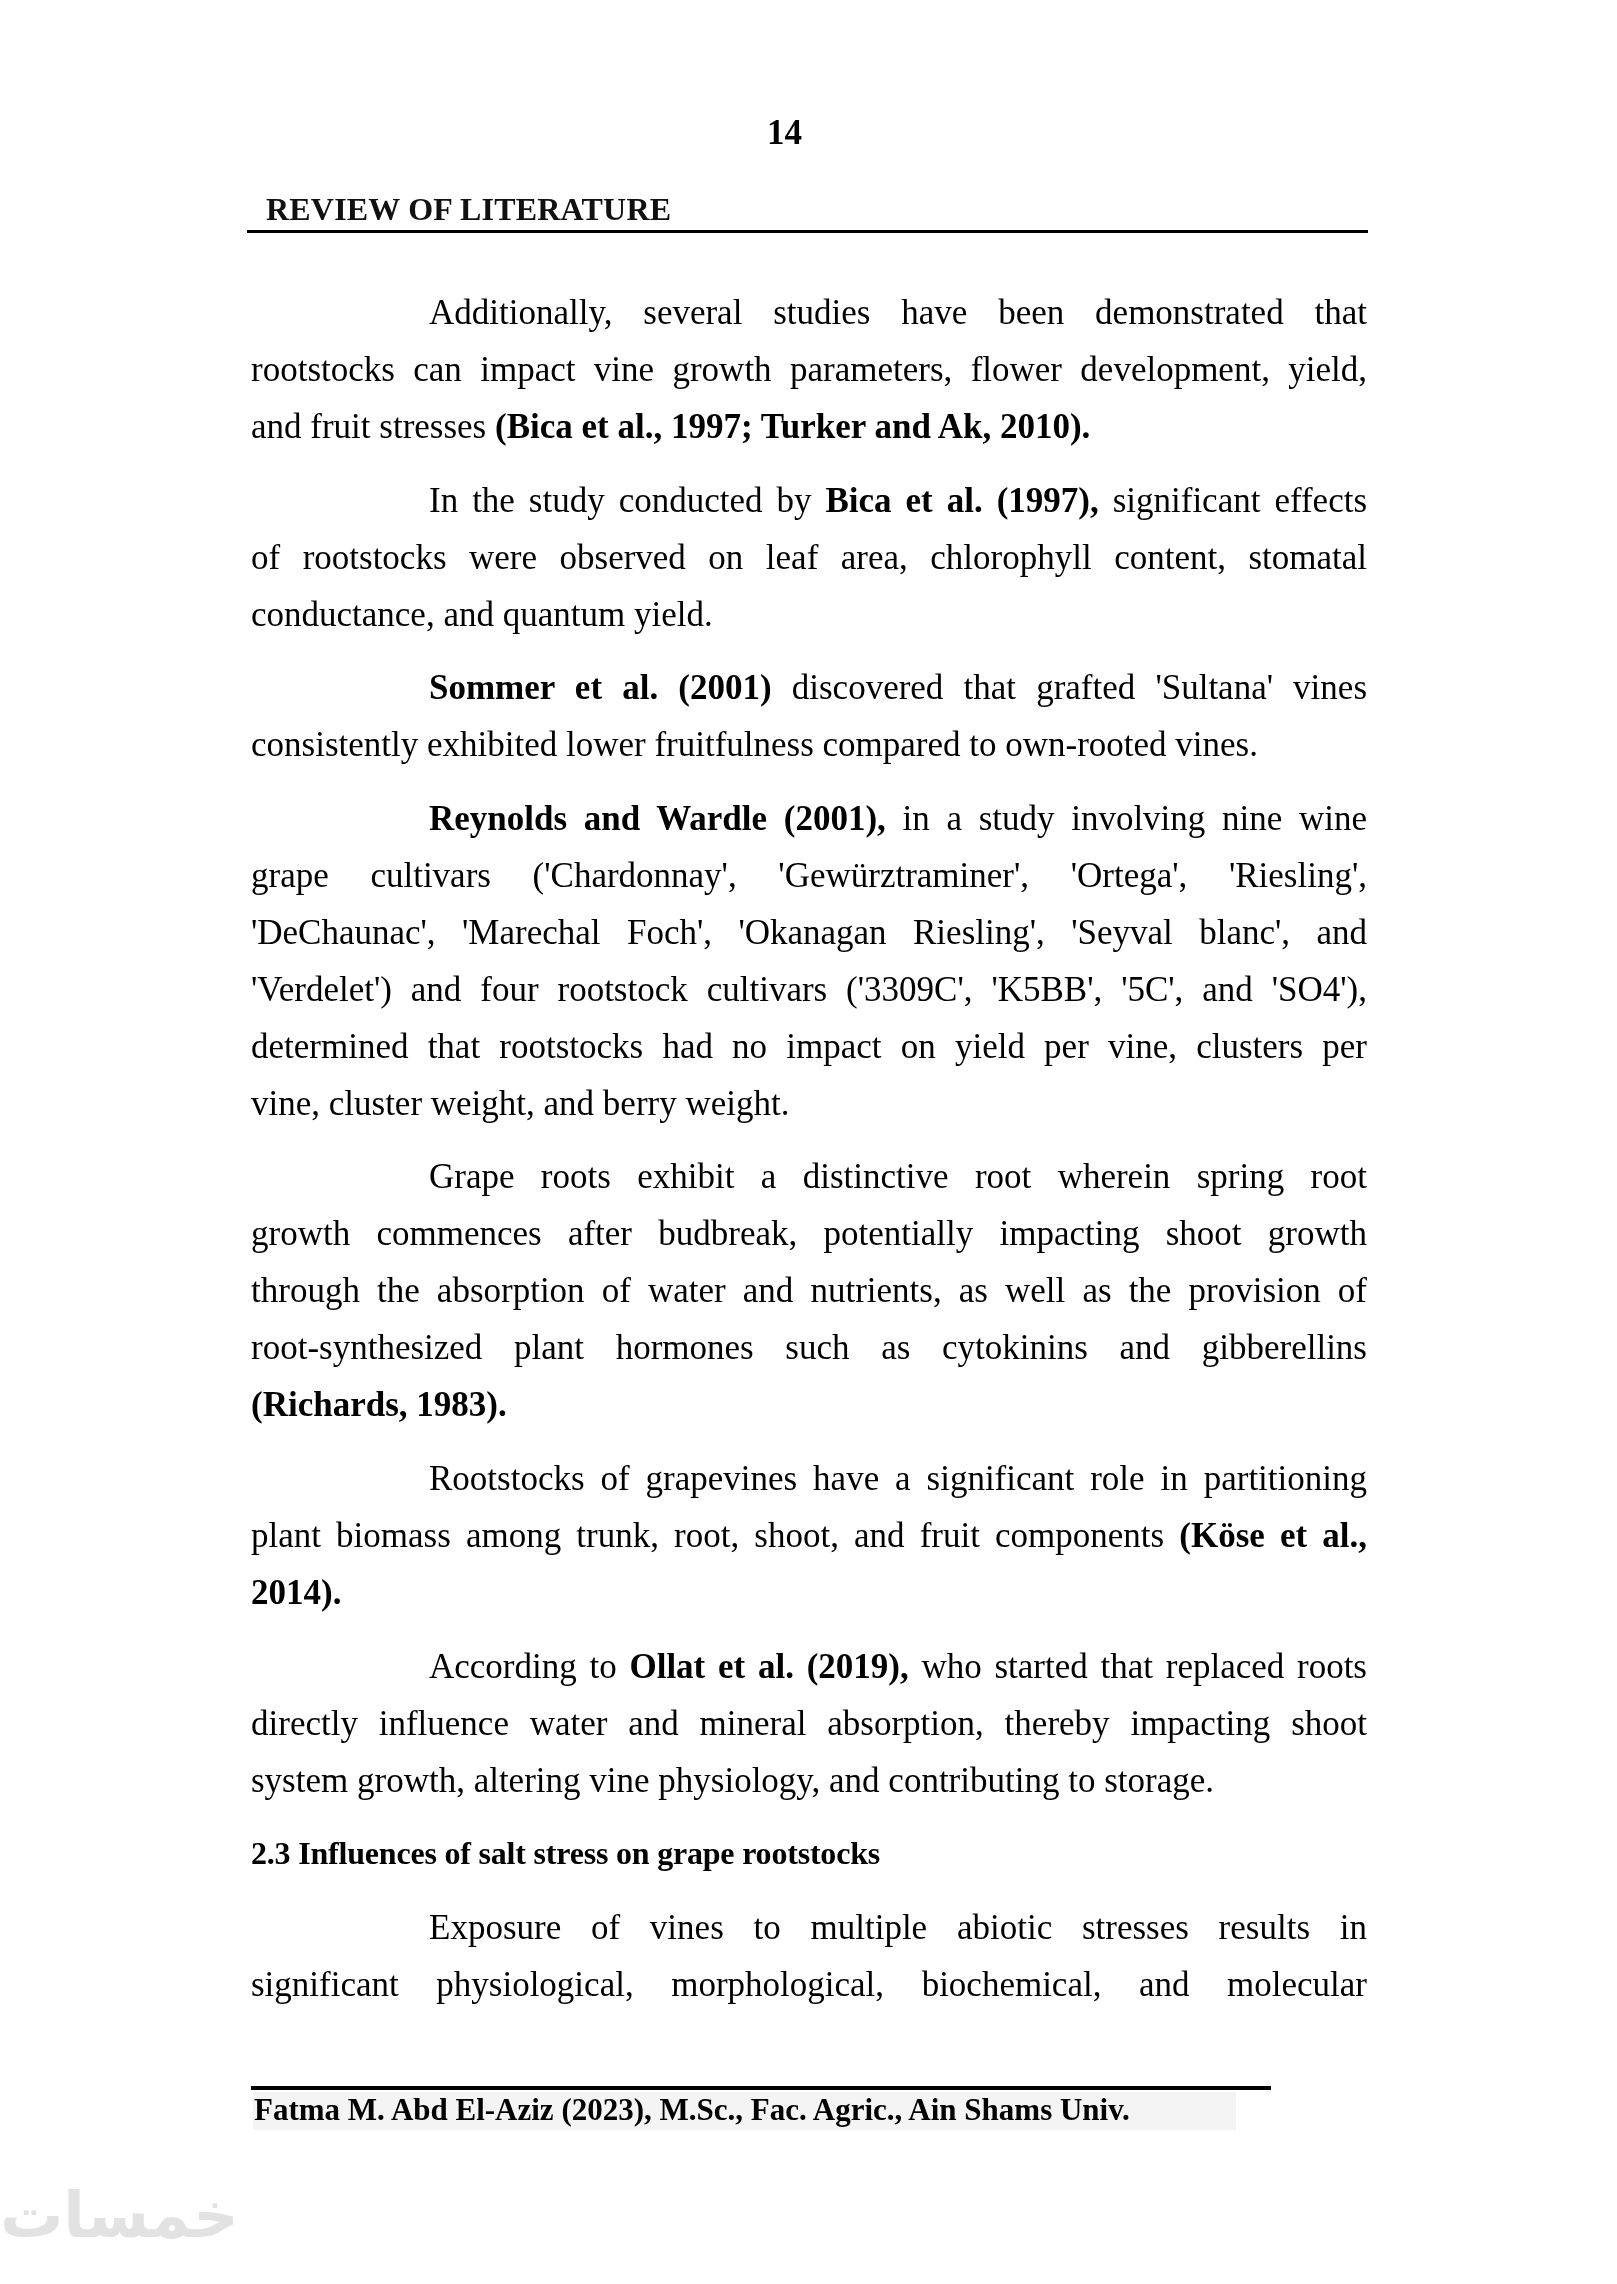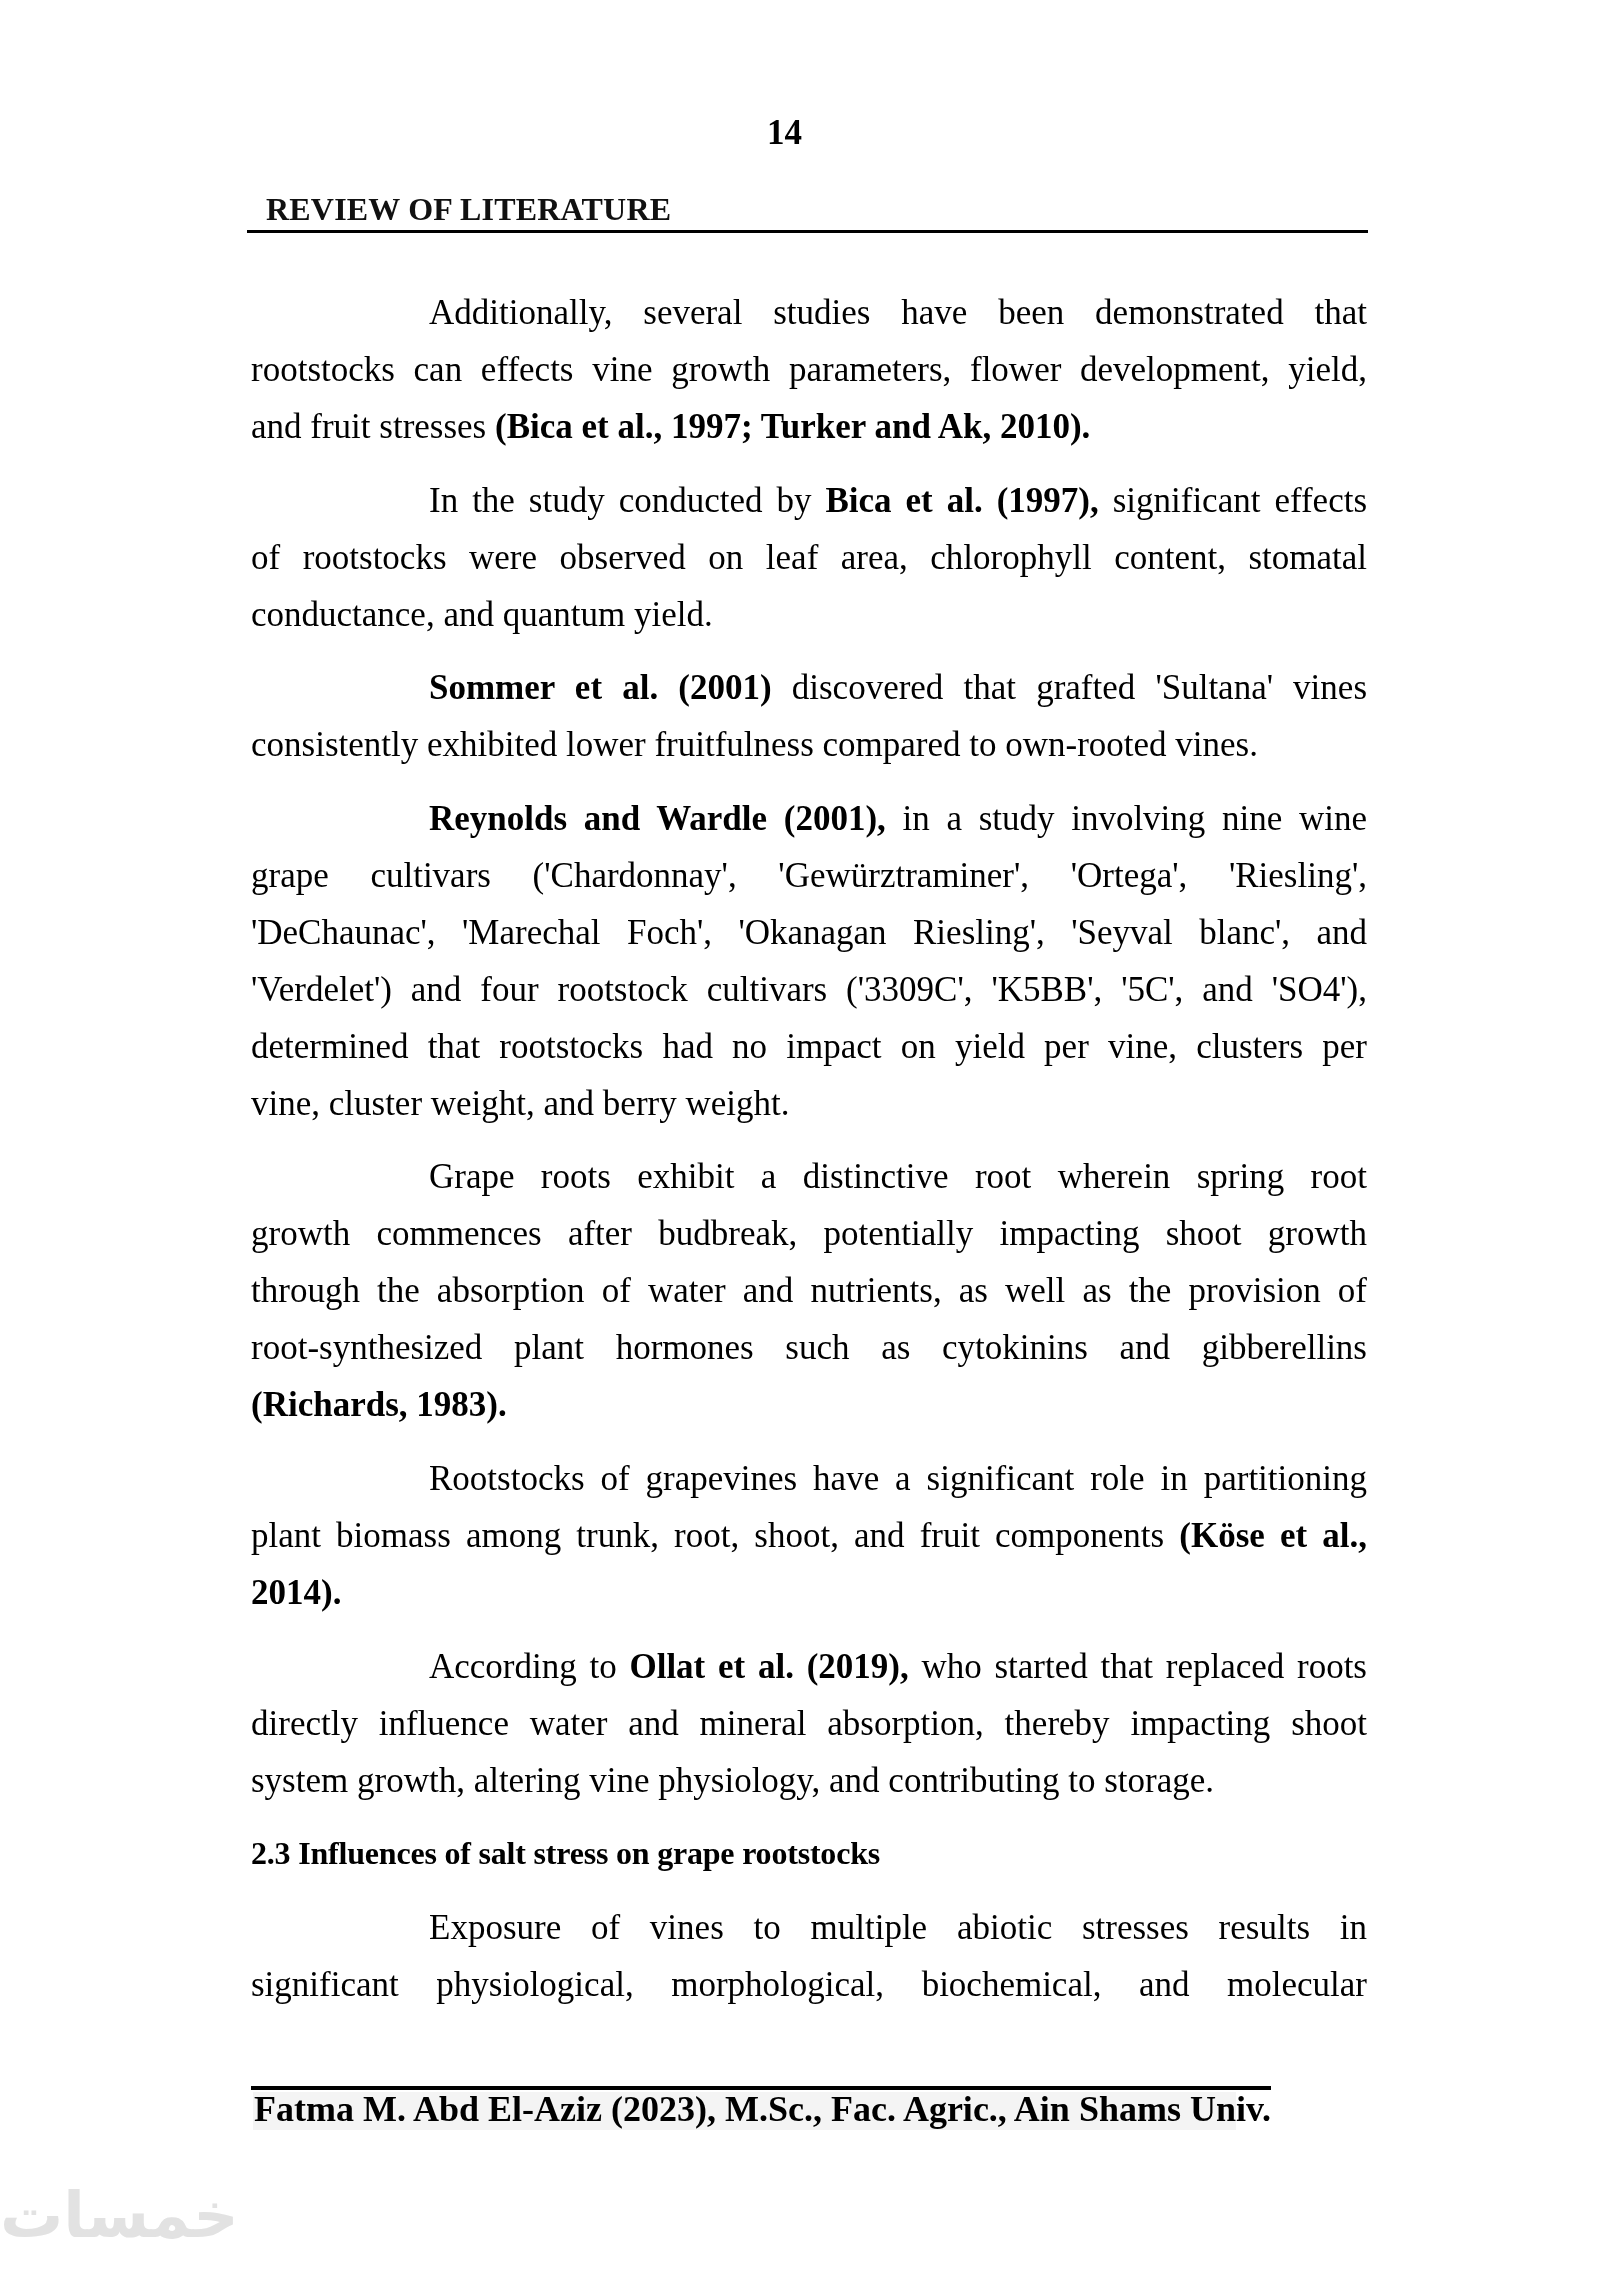--- a/index.html
+++ b/index.html
@@ -15,38 +15,38 @@
   .para { margin: 0 0 16.6px 0; }
   .line { display: block; height: 57px; line-height: 57px; white-space: nowrap; text-align: justify;
           text-align-last: justify; }
   .line.last { text-align: left; text-align-last: left; }
   .line.indent { padding-left: 178px; }
   .line b { font-weight: bold; }
   .section-heading { font-weight: bold; font-size: 32px; line-height: 57px; height: 57px; margin: 0 0 16.6px 0;
                      white-space: nowrap; letter-spacing: -0.2px; }
   .foot-rule { position: absolute; left: 251px; width: 1020px; top: 2086px; height: 3.8px; background: #000; }
   .foot-band { position: absolute; left: 253px; top: 2092px; height: 38px; width: 983px; background: #f4f4f4; }
-  .foot-text { position: absolute; left: 254px; top: 2090px; font-weight: bold; font-size: 36px;
+  .foot-text { position: absolute; left: 254px; top: 2090px; font-weight: bold; font-size: 31px;
                line-height: 39px; white-space: nowrap; }
   .watermark { position: absolute; left: 0; width: 1617px; top: 2180px; text-align: left;
                font-family: "DejaVu Sans", sans-serif; font-weight: bold; font-size: 63px; line-height: 72px;
                color: #e2e2e2; }
 </style>
 </head>
 <body>
 
 <div class="page-number"><span>14</span></div>
 
 <div class="running-head">REVIEW OF LITERATURE</div>
 <div class="head-rule"></div>
 
 <div class="body-col" id="body-col">
     <div class="para">
       <span class="line indent"><span>Additionally, several studies have been demonstrated that</span></span>
-      <span class="line"><span>rootstocks can effects vine growth parameters, flower development, yield,</span></span>
+      <span class="line"><span>rootstocks can impact vine growth parameters, flower development, yield,</span></span>
       <span class="line last"><span>and fruit stresses </span><b>(Bica et al., 1997; Turker and Ak, 2010).</b></span>
     </div>
     <div class="para">
       <span class="line indent"><span>In the study conducted by </span><b>Bica et al. (1997),</b><span> significant effects</span></span>
       <span class="line"><span>of rootstocks were observed on leaf area, chlorophyll content, stomatal</span></span>
       <span class="line last"><span>conductance, and quantum yield.</span></span>
     </div>
     <div class="para">
       <span class="line indent"><b>Sommer et al. (2001)</b><span> discovered that grafted 'Sultana' vines</span></span>
       <span class="line last"><span>consistently exhibited lower fruitfulness compared to own-rooted vines.</span></span>

